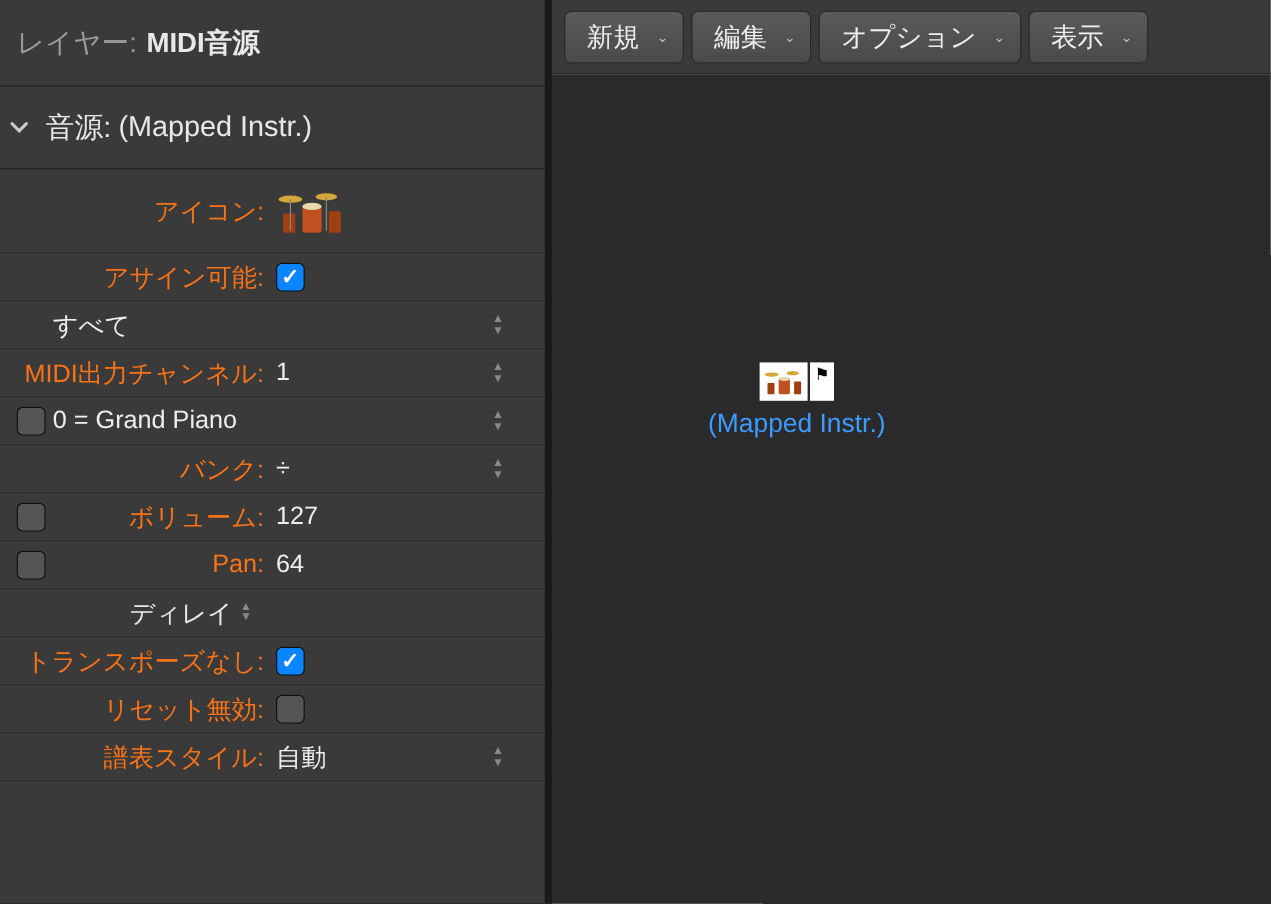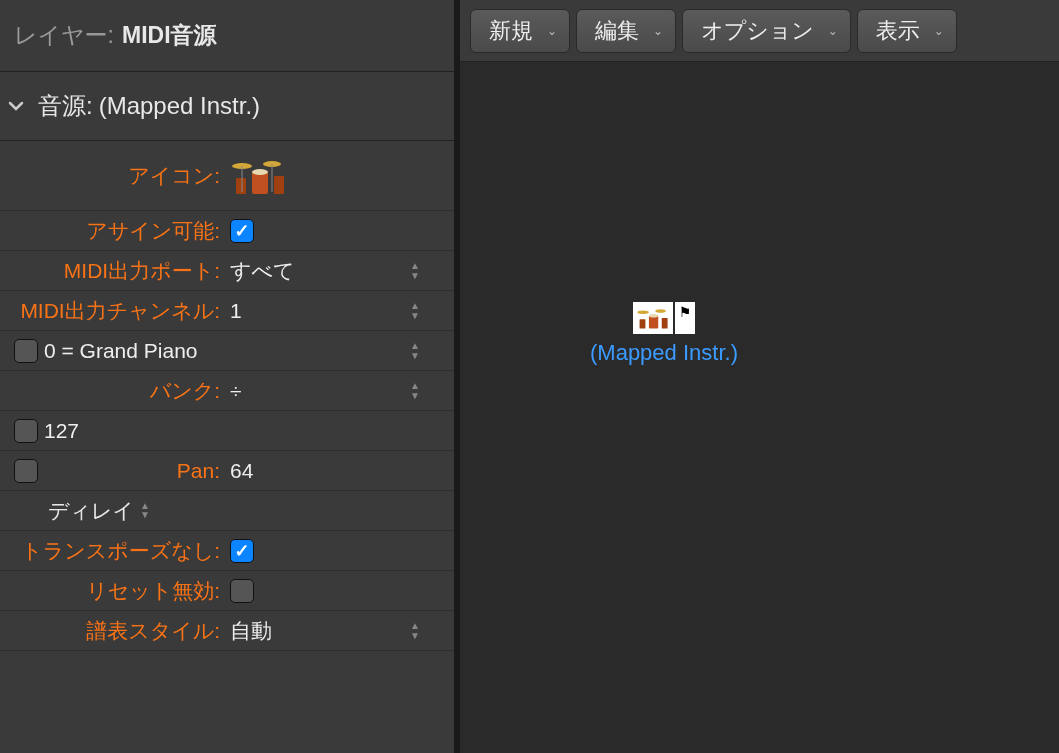--- a/index.html
+++ b/index.html
@@ -188,21 +188,21 @@
   font-size: 14px;
   color: #000;
 }
 .obj-label {
   margin-top: 6px;
   color: #3b9bff;
   font-size: 22px;
 }
 .delay-row {
   justify-content: flex-start;
-  padding-left: 48px;
+  padding-left: 108px;
 }
 .delay-stepper {
   margin-left: 6px;
   display: flex;
   flex-direction: column;
   gap: 1px;
 }
 .delay-stepper span { font-size: 10px; line-height: 8px; color: #888; }
 </style>
 </head>
@@ -250,21 +250,20 @@
     <div class="param-row">
       <span class="param-check"></span>
       <span class="param-label">アサイン可能:</span>
       <span class="param-value">
         <span class="checkbox checked"></span>
       </span>
     </div>
 
     <div class="param-row">
       <span class="param-check"></span>
-      <span class="param-label">MIDI出力ポート:</span>
       <span class="param-value">
         <span>すべて</span>
         <span class="stepper">
             <span>▲</span>
             <span>▼</span>
           </span>
       </span>
     </div>
 
     <div class="param-row">
@@ -301,20 +300,21 @@
             <span>▲</span>
             <span>▼</span>
           </span>
       </span>
     </div>
 
     <div class="param-row">
       <span class="param-check">
           <span class="checkbox"></span>
         </span>
+      <span class="param-label">ボリューム:</span>
       <span class="param-value">
         <span>127</span>
       </span>
     </div>
 
     <div class="param-row">
       <span class="param-check">
           <span class="checkbox"></span>
         </span>
       <span class="param-label">Pan:</span>

